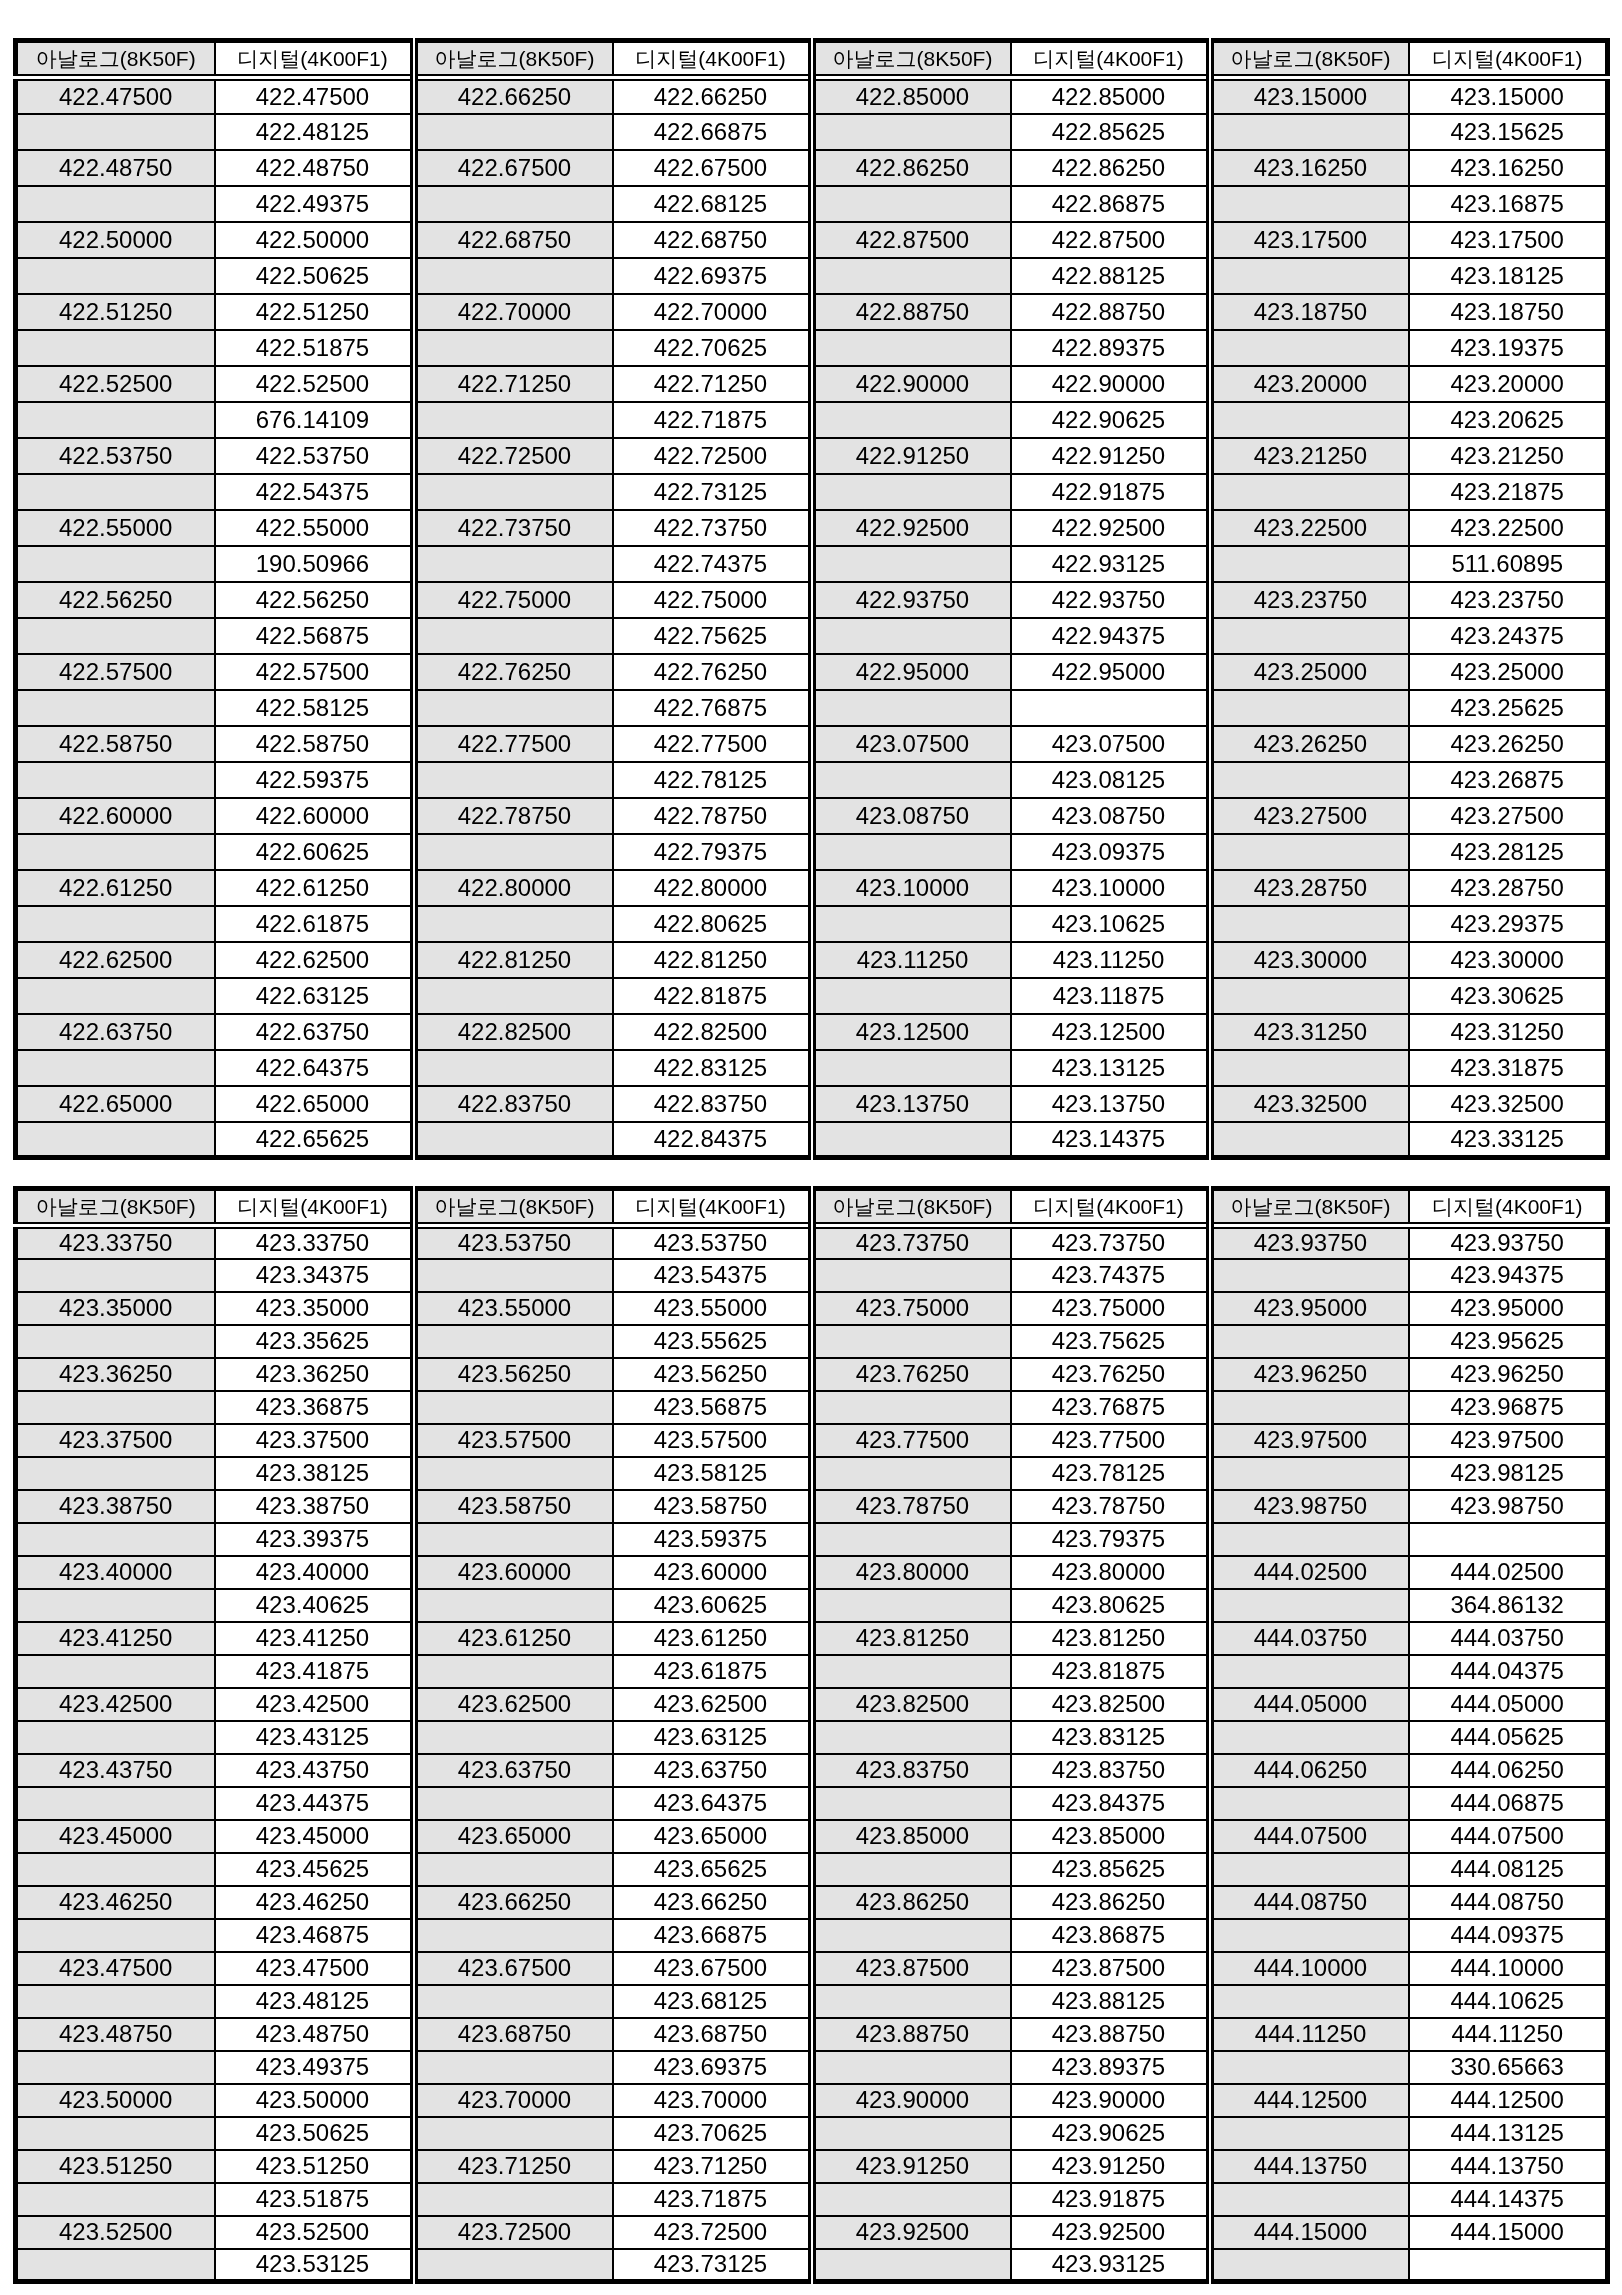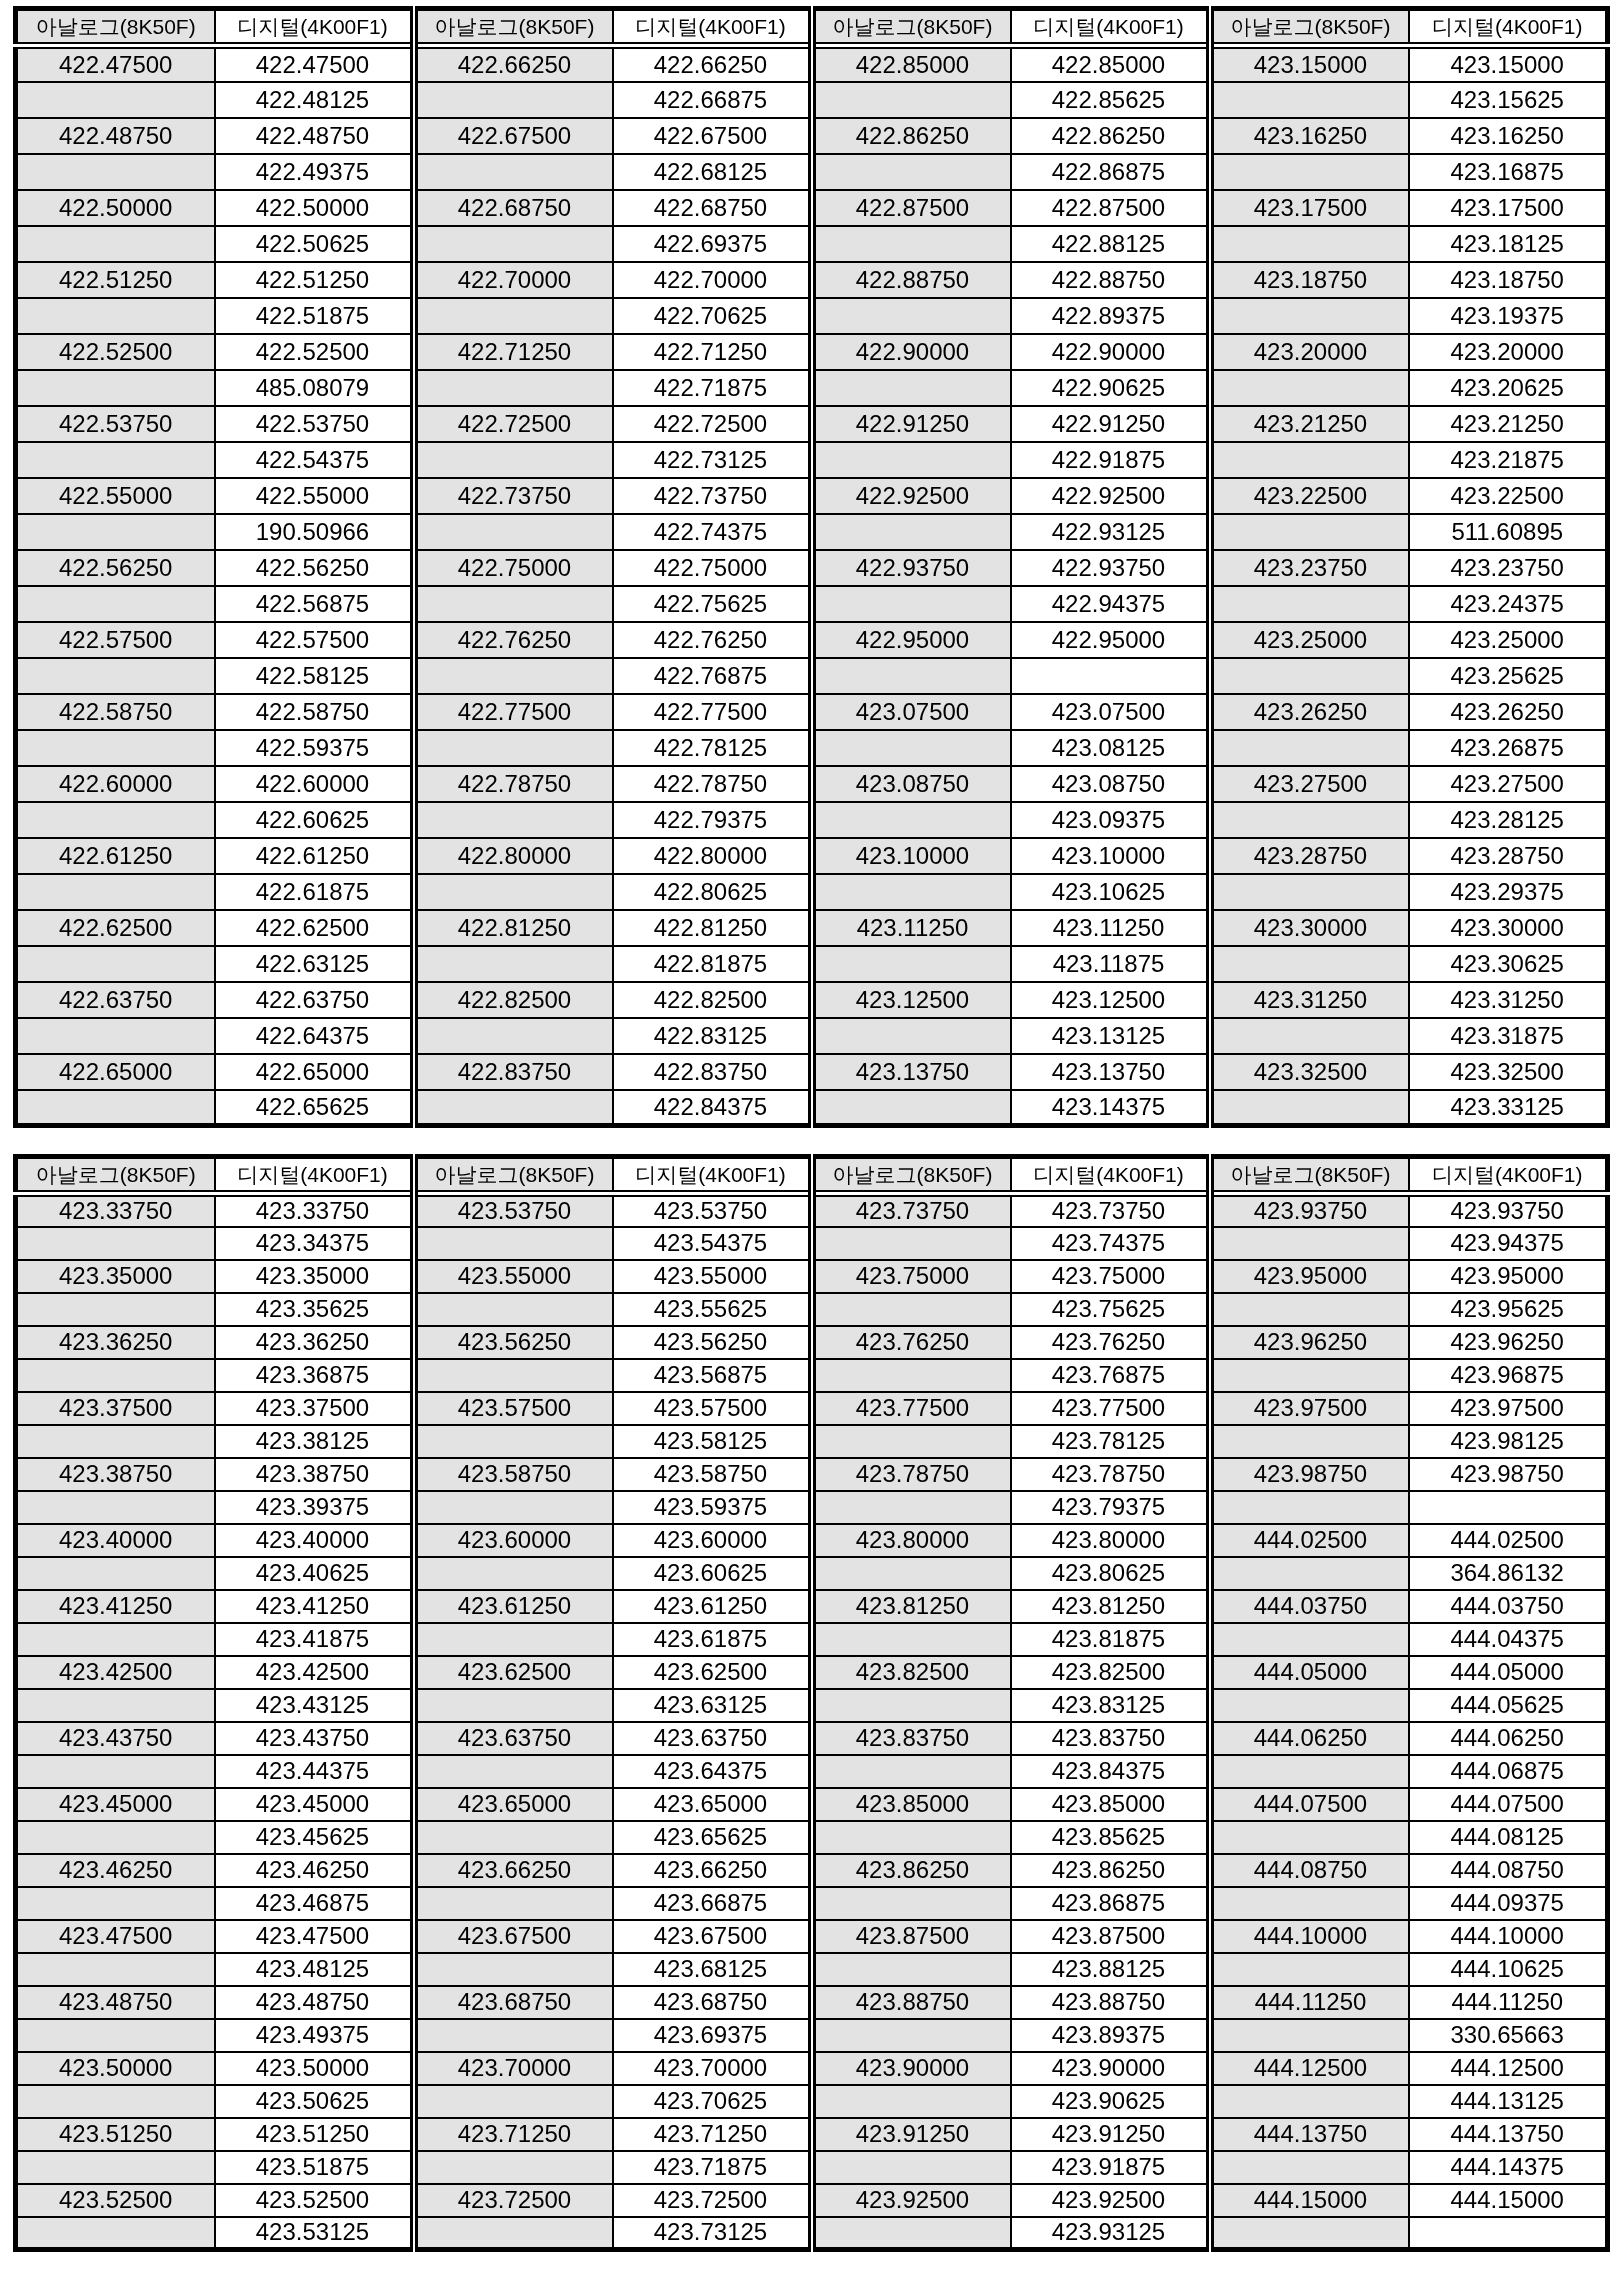--- a/index.html
+++ b/index.html
@@ -1,21 +1,21 @@
 <!DOCTYPE html>
 <html style="font-size:10.5px"><head>
 <meta charset="utf-8">
 <style>
   html, body { margin: 0; padding: 0; background: #ffffff; }
   .page {
     width: 1309px;
     height: 2295px;
     background: #ffffff;
     box-sizing: border-box;
-    padding: 6px 13px 0 13px;
+    padding: 38px 13px 0 13px;
     font-family: "Liberation Sans", sans-serif;
     color: #000000;
   }
   table.freq-table {
     border-collapse: collapse;
     table-layout: fixed;
     width: 1597px;
     border: 5.9px solid #000000;
   }
   table.freq-table td {
@@ -146,21 +146,21 @@
           <td class="digital">422.52500</td>
           <td class="analog pairsep">422.71250</td>
           <td class="digital">422.71250</td>
           <td class="analog pairsep">422.90000</td>
           <td class="digital">422.90000</td>
           <td class="analog pairsep">423.20000</td>
           <td class="digital">423.20000</td>
         </tr>
         <tr>
           <td class="analog"></td>
-          <td class="digital">485.08079</td>
+          <td class="digital">676.14109</td>
           <td class="analog pairsep"></td>
           <td class="digital">422.71875</td>
           <td class="analog pairsep"></td>
           <td class="digital">422.90625</td>
           <td class="analog pairsep"></td>
           <td class="digital">423.20625</td>
         </tr>
         <tr>
           <td class="analog">422.53750</td>
           <td class="digital">422.53750</td>

